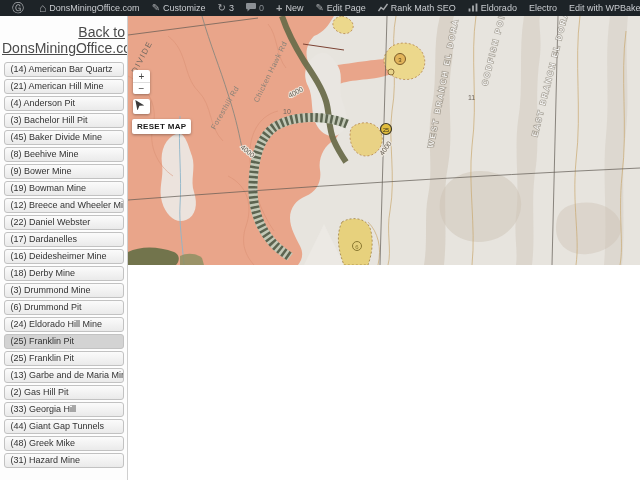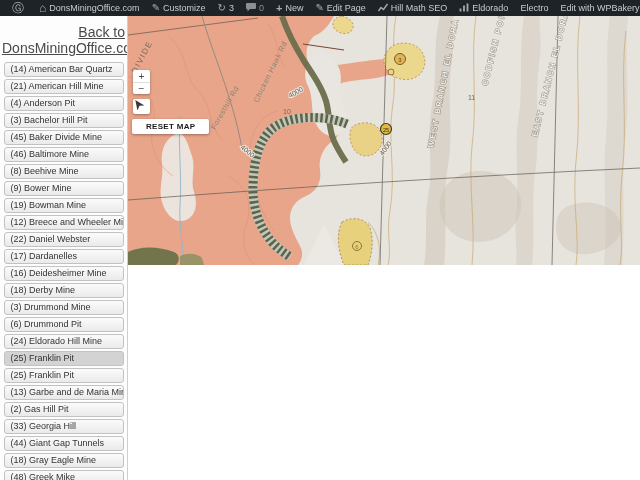--- a/index.html
+++ b/index.html
@@ -36,21 +36,21 @@
            box-shadow:0 1px 3px rgba(0,0,0,.35);z-index:5;}
   .zbtn{display:block;width:100%;height:12px;border:0;background:none;padding:0;margin:0;
         font-size:10px;line-height:11px;text-align:center;color:#444;cursor:pointer;
         font-family:"Liberation Sans",sans-serif;}
   .zbtn + .zbtn{border-top:1px solid #ddd;}
   .compass{position:absolute;left:5px;top:83px;width:17px;height:15px;background:#fff;border-radius:2px;
            box-shadow:0 1px 3px rgba(0,0,0,.35);display:flex;align-items:center;justify-content:center;
            z-index:5;cursor:pointer;}
   .resetbtn{position:absolute;left:4px;top:103px;background:#fff;border:0;border-radius:2px;
             box-shadow:0 1px 3px rgba(0,0,0,.35);font-size:8px;font-weight:bold;letter-spacing:.3px;
-            padding:3px 14px;color:#1a1a1a;cursor:pointer;z-index:5;
+            padding:3px 5px;color:#1a1a1a;cursor:pointer;z-index:5;
             font-family:"Liberation Sans",sans-serif;}
 
   .map-road-label{fill:#8c8378;letter-spacing:.5px;}
   .map-place-label{fill:#6f675e;letter-spacing:1.5px;}
   .map-contour-label{fill:#60594f;paint-order:stroke;stroke:#efe9df;stroke-width:2px;}
   .map-stream-label{fill:#ffffff;letter-spacing:2.2px;paint-order:stroke;
                     stroke:rgba(110,104,92,.45);stroke-width:1.8px;}
   .map-sec{fill:#6f675e;}
 </style>
 </head>
@@ -88,21 +88,21 @@
   <div class="ab-item">
     <span class="ab-glyph">✎</span>
     <span>Edit Page</span>
   </div>
   <div class="ab-item">
     <span class="ab-glyph">
       <svg width="10" height="9" viewBox="0 0 10 9">
           <polyline points="0.5,8 3,4.5 5.5,6.5 9.5,1" fill="none" stroke="#a7aaad" stroke-width="1.4"></polyline>
         </svg>
     </span>
-    <span>Hill Math SEO</span>
+    <span>Rank Math SEO</span>
   </div>
   <div class="ab-item">
     <span class="ab-glyph">
       <svg width="10" height="9" viewBox="0 0 10 9">
           <path d="M1.5,8.5 V5.5 M5,8.5 V2.5 M8.5,8.5 V0.5" stroke="#a7aaad" stroke-width="1.8"></path>
         </svg>
     </span>
     <span>Eldorado</span>
   </div>
   <div class="ab-item">
@@ -113,39 +113,37 @@
   </div>
 </div>
 
 <div class="sidebar">
   <a class="back-link">Back to DonsMiningOffice.com</a>
   <button class="mine-btn">(14) American Bar Quartz</button>
   <button class="mine-btn">(21) American Hill Mine</button>
   <button class="mine-btn">(4) Anderson Pit</button>
   <button class="mine-btn">(3) Bachelor Hill Pit</button>
   <button class="mine-btn">(45) Baker Divide Mine</button>
-  <button class="mine-btn">(46) Baltimore Mine</button>
   <button class="mine-btn">(8) Beehive Mine</button>
   <button class="mine-btn">(9) Bower Mine</button>
   <button class="mine-btn">(19) Bowman Mine</button>
   <button class="mine-btn">(12) Breece and Wheeler Mine</button>
   <button class="mine-btn">(22) Daniel Webster</button>
   <button class="mine-btn">(17) Dardanelles</button>
   <button class="mine-btn">(16) Deidesheimer Mine</button>
   <button class="mine-btn">(18) Derby Mine</button>
   <button class="mine-btn">(3) Drummond Mine</button>
   <button class="mine-btn">(6) Drummond Pit</button>
   <button class="mine-btn">(24) Eldorado Hill Mine</button>
   <button class="mine-btn selected">(25) Franklin Pit</button>
   <button class="mine-btn">(25) Franklin Pit</button>
   <button class="mine-btn">(13) Garbe and de Maria Mine</button>
   <button class="mine-btn">(2) Gas Hill Pit</button>
   <button class="mine-btn">(33) Georgia Hill</button>
   <button class="mine-btn">(44) Giant Gap Tunnels</button>
-  <button class="mine-btn">(18) Gray Eagle Mine</button>
   <button class="mine-btn">(48) Greek Mike</button>
   <button class="mine-btn">(31) Hazard Mine</button>
 
 </div>
 
 <div class="map">
   <svg width="512" height="249" viewBox="0 0 512 249">
 
     <rect x="0" y="0" width="512" height="249" fill="#e7e4de"></rect>
 

